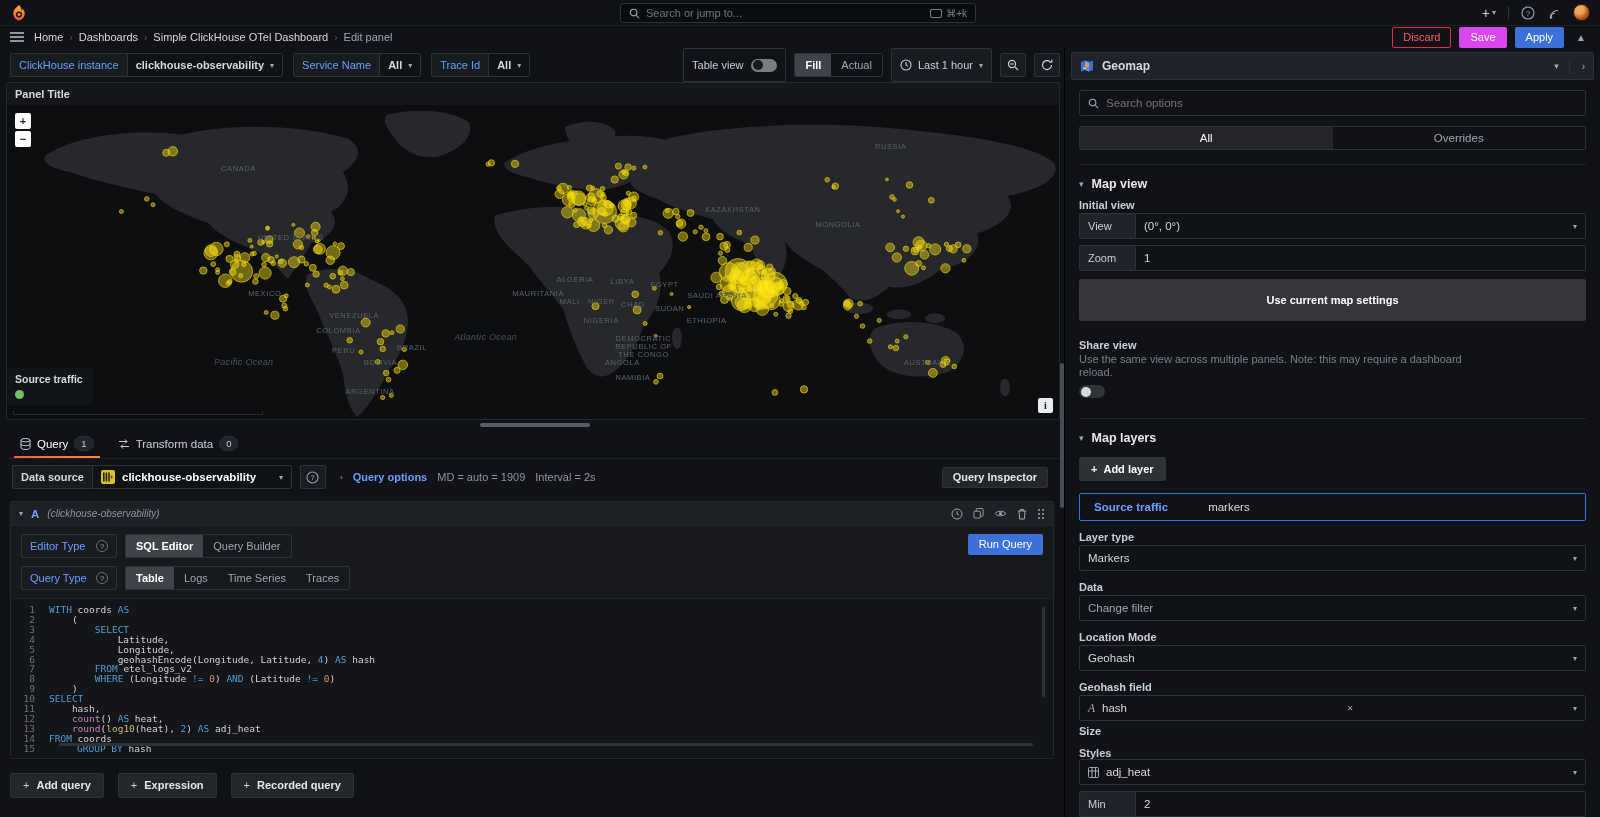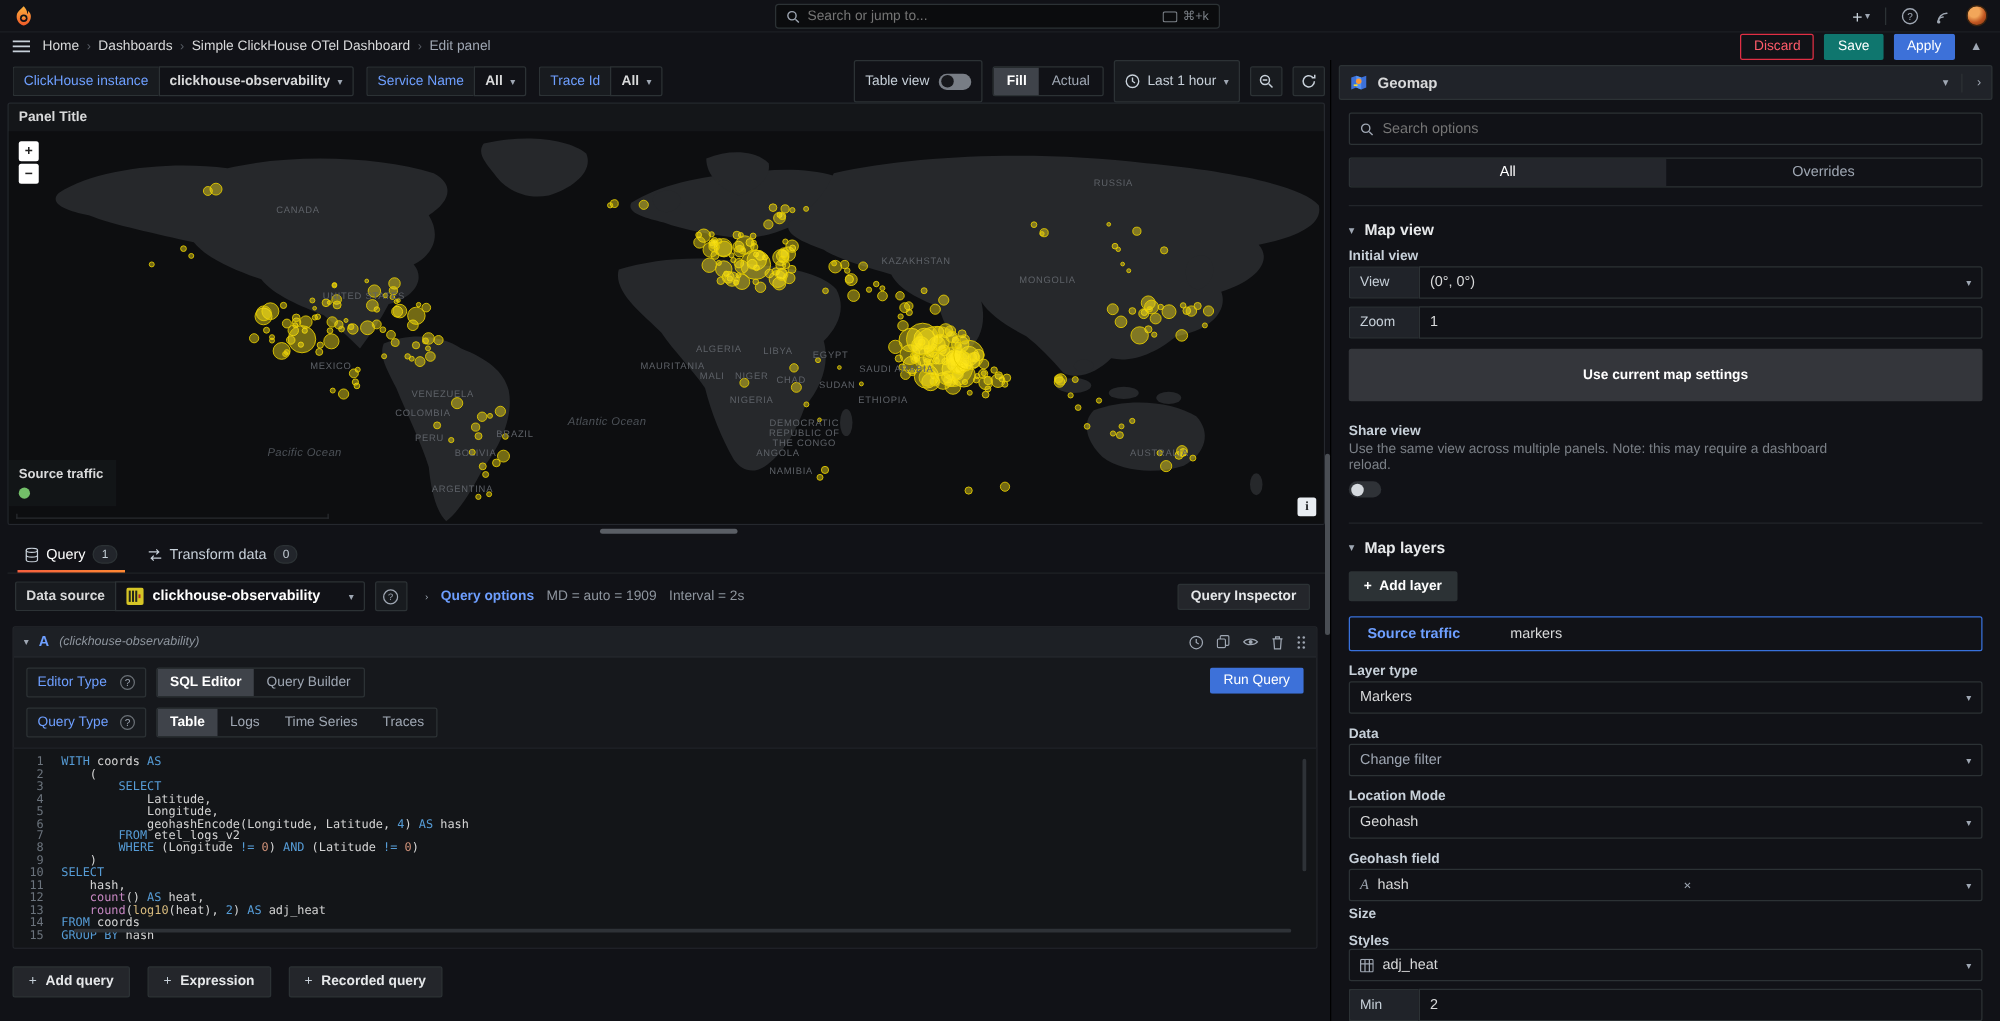--- a/index.html
+++ b/index.html
@@ -20,21 +20,21 @@
 
   
   .crumbbar { height:22px; display:flex; align-items:center; padding:0 10px; gap:10px; background:#111217; }
   .crumbs { display:flex; align-items:center; gap:6px; font-size:11px; }
   .crumbs .item { color:#d8d9da; cursor:pointer; }
   .crumbs .item.current { color:#9fa7b3; cursor:default; }
   .crumbs .sep { color:#585d65; font-size:10px; }
   .crumbbar .right { margin-left:auto; display:flex; align-items:center; gap:8px; }
   .btn { font-size:11px; border-radius:2px; padding:3px 10px; cursor:pointer; border:1px solid transparent; line-height:13px; }
   .btn.destructive { color:#ff5b6a; border-color:#e02f44; background:transparent; }
-  .btn.secondary { background:#0f766e; color:#fff; }
+  .btn.secondary { background:#d946ef; color:#fff; }
   .btn.primary { background:#3d71d9; color:#fff; }
   .collapse-up { color:#9fa7b3; font-size:10px; padding:0 4px; cursor:pointer; }
 
   
   .main { display:flex; height:769px; }
   .left { width:1064px; position:relative; display:flex; flex-direction:column; padding:0 0 0 6px; }
   .options { width:536px; border-left:1px solid #000; background:#111217; overflow:hidden; }
 
   
   .toolbar-row { height:34px; display:flex; align-items:center; padding:4px 4px 4px 4px; gap:8px; }
@@ -888,21 +888,21 @@
               <div class="sqlline">
                 <span class="ln">13</span>
                 <span style="white-space: pre;"><span class="tk-d">    </span><span class="tk-f">round</span><span class="tk-d">(</span><span class="tk-o">log10</span><span class="tk-d">(heat), </span><span class="tk-n">2</span><span class="tk-d">) </span><span class="tk-k">AS</span><span class="tk-d"> adj_heat</span></span>
               </div>
               <div class="sqlline">
                 <span class="ln">14</span>
                 <span style="white-space: pre;"><span class="tk-k">FROM</span><span class="tk-d"> coords</span></span>
               </div>
               <div class="sqlline">
                 <span class="ln">15</span>
-                <span style="white-space: pre;"><span class="tk-k">GROUP BY</span><span class="tk-d"> hash</span></span>
+                <span style="white-space: pre; margin-left: 28px;"><span class="tk-k">GROUP BY</span><span class="tk-d"> hash</span></span>
               </div>
             </div>
           <div class="sql-hscroll"></div>
           <div class="sql-vscroll"></div>
         </div>
       </div>
     </div>
 
     <div class="addrow" id="addrow">
         <button class="btn add">

